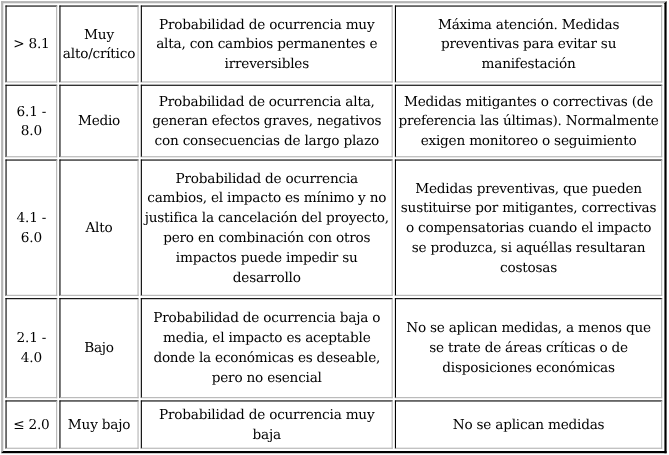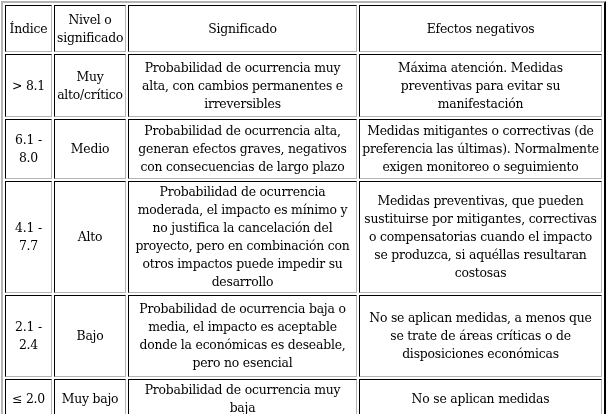--- a/index.html
+++ b/index.html
@@ -58,46 +58,40 @@
 <body>
 
 <table class="impact">
   <colgroup>
     <col class="c-idx">
     <col class="c-lvl">
     <col class="c-sig">
     <col class="c-eff">
   </colgroup>
   <tbody>
-      <tr class="r-head">
-    <td>Índice</td>
-    <td>Nivel o significado</td>
-    <td>Significado</td>
-    <td>Efectos negativos</td>
-  </tr>
   <tr class="r1">
     <td>&gt; 8.1</td>
     <td>Muy alto/crítico</td>
     <td>Probabilidad de ocurrencia muy alta, con cambios permanentes e irreversibles</td>
     <td>Máxima atención. Medidas preventivas para evitar su manifestación</td>
   </tr>
   <tr class="r2">
     <td>6.1 - 8.0</td>
     <td>Medio</td>
     <td>Probabilidad de ocurrencia alta, generan efectos graves, negativos con consecuencias de largo plazo</td>
     <td>Medidas mitigantes o correctivas (de preferencia las últimas). Normalmente exigen monitoreo o seguimiento</td>
   </tr>
   <tr class="r3">
-    <td>4.1 - 7.7</td>
+    <td>4.1 - 6.0</td>
     <td>Alto</td>
-    <td>Probabilidad de ocurrencia moderada, el impacto es mínimo y no justifica la cancelación del proyecto, pero en combinación con otros impactos puede impedir su desarrollo</td>
+    <td>Probabilidad de ocurrencia cambios, el impacto es mínimo y no justifica la cancelación del proyecto, pero en combinación con otros impactos puede impedir su desarrollo</td>
     <td>Medidas preventivas, que pueden sustituirse por mitigantes, correctivas o compensatorias cuando el impacto se produzca, si aquéllas resultaran costosas</td>
   </tr>
   <tr class="r4">
-    <td>2.1 - 2.4</td>
+    <td>2.1 - 4.0</td>
     <td>Bajo</td>
     <td>Probabilidad de ocurrencia baja o media, el impacto es aceptable donde la económicas es deseable, pero no esencial</td>
     <td>No se aplican medidas, a menos que se trate de áreas críticas o de disposiciones económicas</td>
   </tr>
   <tr class="r5">
     <td>≤ 2.0</td>
     <td>Muy bajo</td>
     <td>Probabilidad de ocurrencia muy baja</td>
     <td>No se aplican medidas</td>
   </tr>

